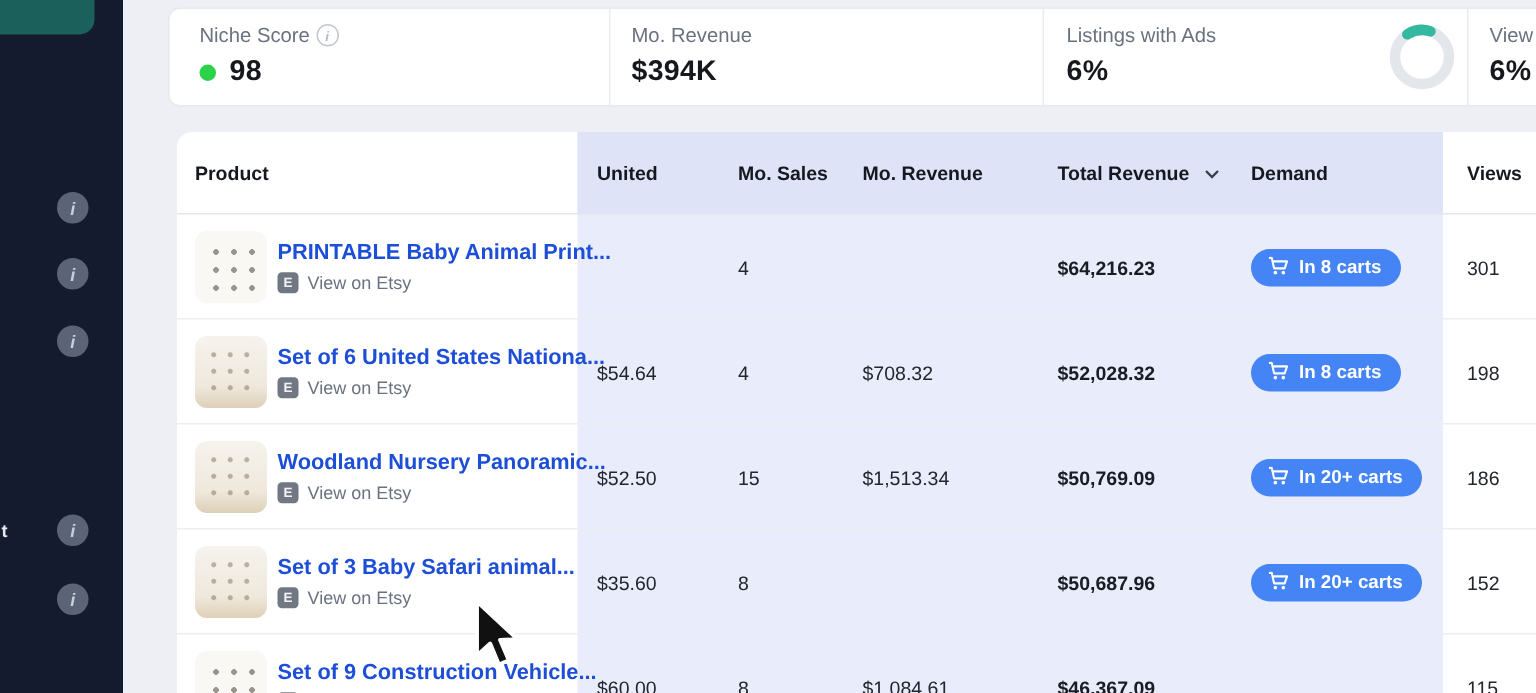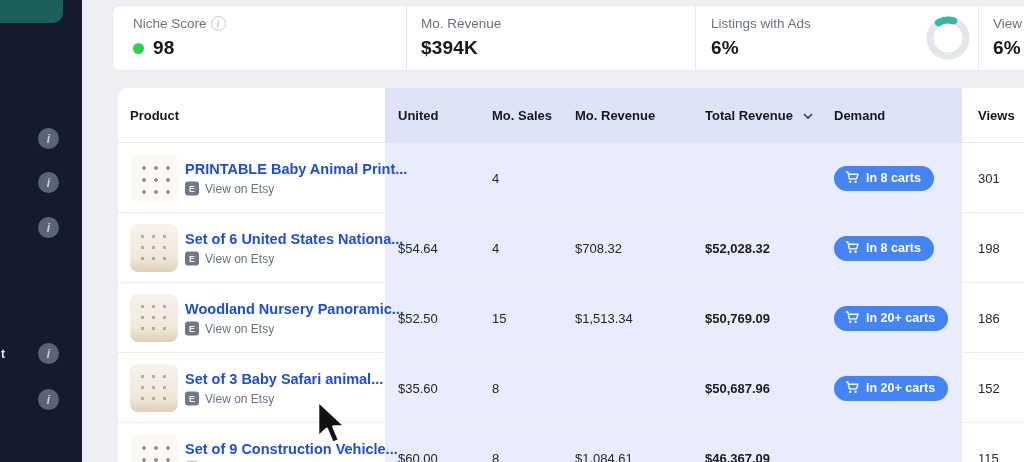--- a/index.html
+++ b/index.html
@@ -155,20 +155,21 @@
     <div class="row">
       <div class="thumb t-grid"></div>
       <div class="prod-text">
         <div class="prod-title">PRINTABLE Baby Animal Print...</div>
         <div class="prod-link">
           <span class="etsy-ic">E</span>
           <span>View on Etsy</span>
         </div>
       </div>
       <div class="cell c-sales">4</div>
+      <div class="cell c-total">$64,216.23</div>
       <div class="cell c-demand">
         <span class="pill">
           <svg width="14" height="13" viewBox="0 0 15 14">
               <path d="M1 1h2l1.7 7.5h7.6L14 3.5H4" fill="none" stroke="#fff" stroke-width="1.5" stroke-linejoin="round"></path>
               <circle cx="5.6" cy="11.6" r="1.3" fill="#fff"></circle>
               <circle cx="11.3" cy="11.6" r="1.3" fill="#fff"></circle>
             </svg>
           <span>In 8 carts</span>
         </span>
       </div>

